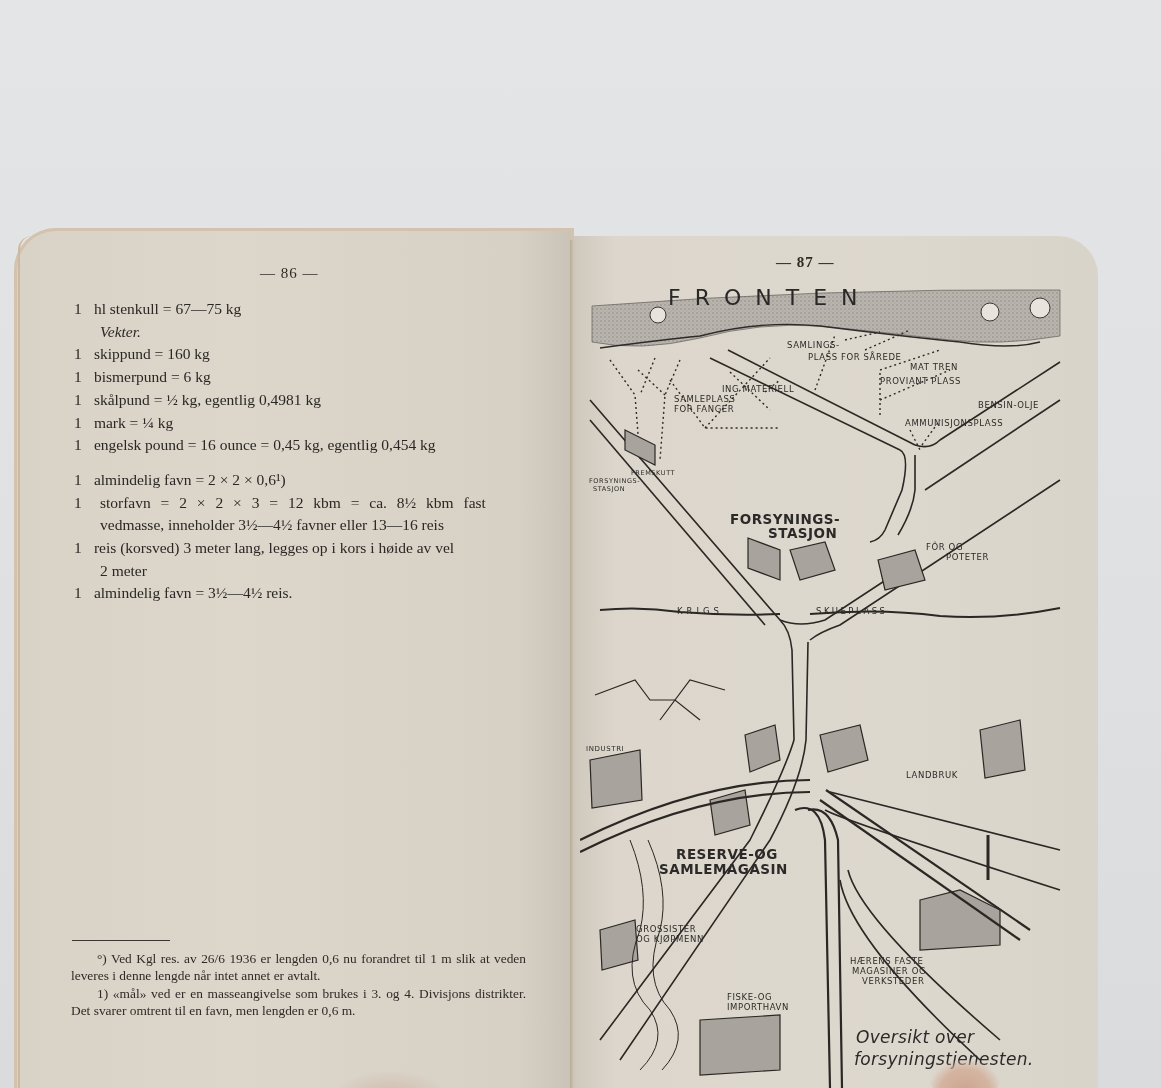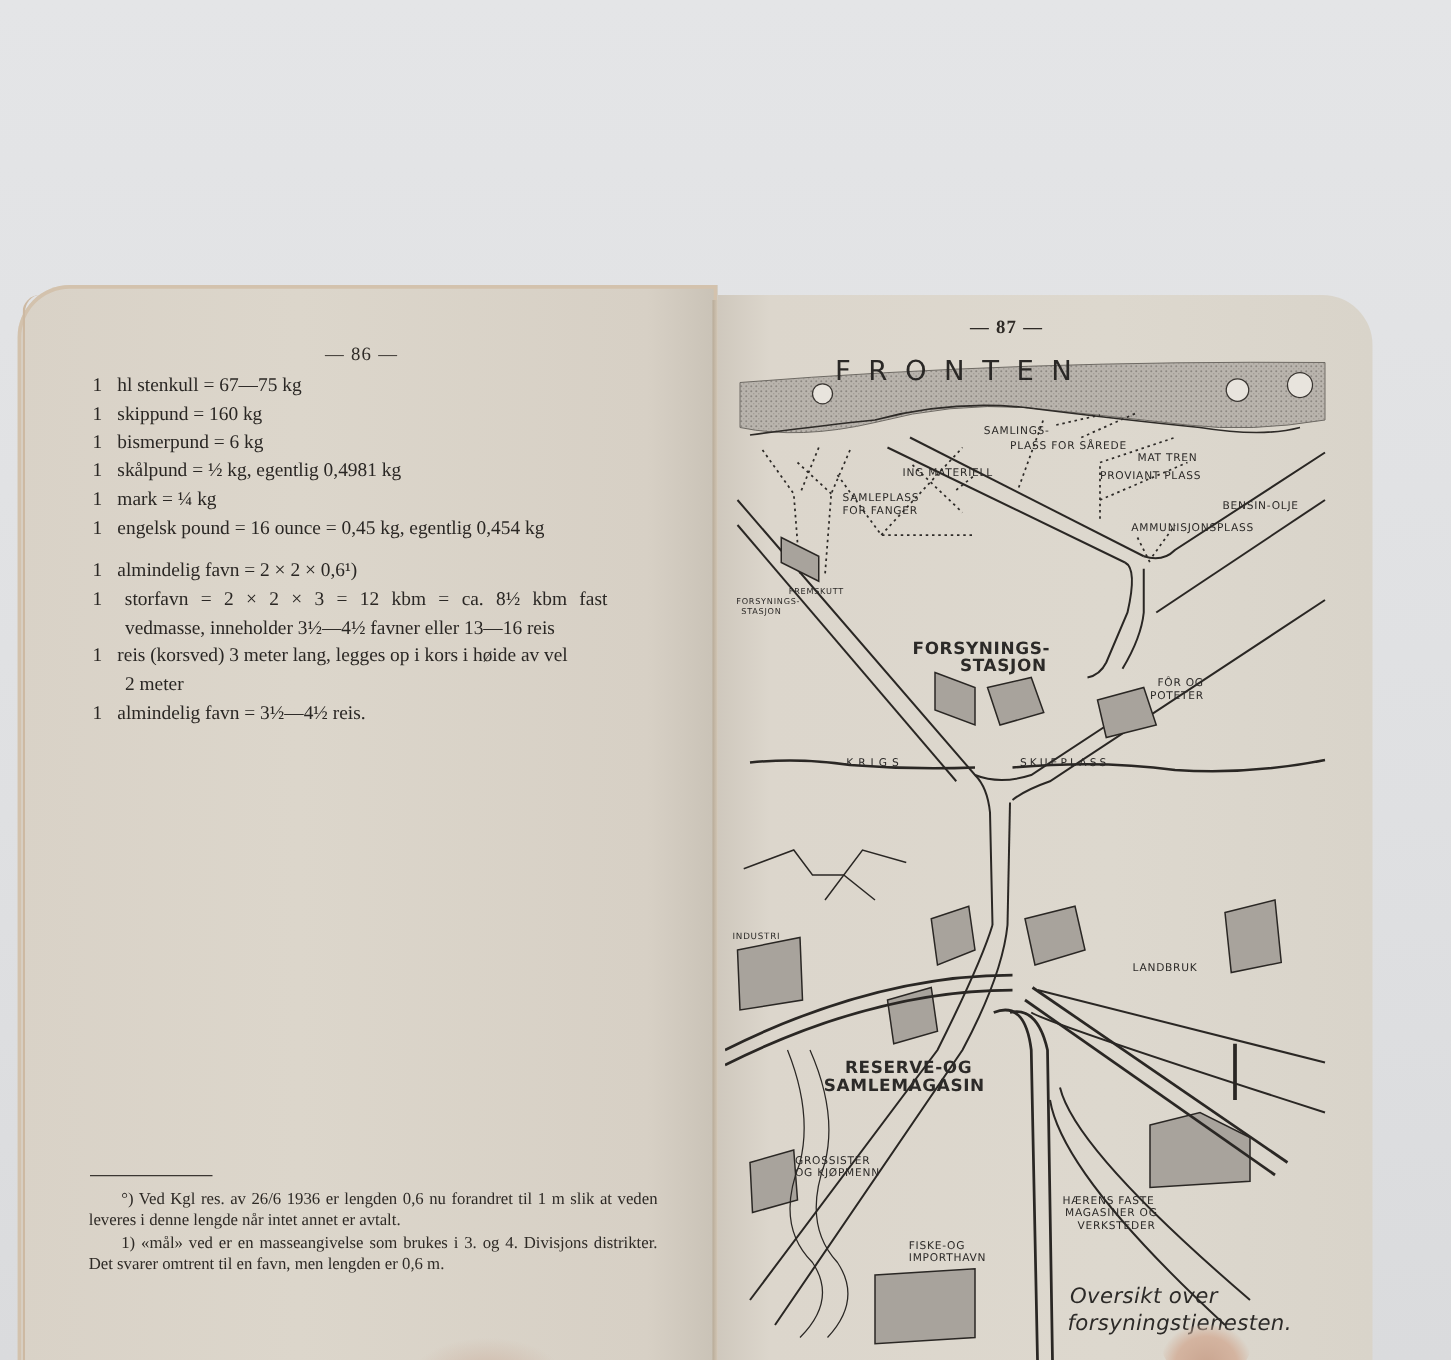--- a/index.html
+++ b/index.html
@@ -25,21 +25,21 @@
     background: linear-gradient(90deg, #cfc8bd 0%, #dcd6cc 8%, #ddd8ce 60%, #d9d4ca 100%);
     border-top-right-radius: 40px;
   }
   .gutter {
     position: absolute; left: 570px; top: 240px; width: 4px; height: 848px;
     background: linear-gradient(90deg, #b8ab98, #d2c6b5);
   }
   .page-number {
     position: absolute; font-size: 15px; color: #2e2a26; letter-spacing: 1px;
   }
-  .pn-left { left: 260px; top: 276px; }
+  .pn-left { left: 260px; top: 265px; }
   .pn-right { left: 776px; top: 254px; font-weight: bold; text-align: center; }
   .text-block {
     position: absolute; left: 74px; top: 298px; width: 455px;
     font-size: 15.5px; line-height: 22.7px; color: #2a2724;
   }
   .line { white-space: nowrap; }
   .line .num { display: inline-block; width: 16px; }
   .indent { padding-left: 26px; }
   .hang { padding-left: 26px; }
   .italic { font-style: italic; }
@@ -79,20 +79,21 @@
   <div class="page-left"></div>
   <div class="page-left-edge"></div>
   <div class="page-right"></div>
   <div class="gutter"></div>
 
   <div class="page-number pn-left">— 86 —</div>
   <div class="page-number pn-right">— 87 —</div>
 
   <div class="text-block">
     <div class="line"><span class="num">1</span> <span>hl stenkull = 67—75 kg</span></div>
+    <div class="line indent italic">Vekter.</div>
     <div class="line"><span class="num">1</span> <span>skippund = 160 kg</span></div>
     <div class="line"><span class="num">1</span> <span>bismerpund = 6 kg</span></div>
     <div class="line"><span class="num">1</span> <span>skålpund = ½ kg, egentlig 0,4981 kg</span></div>
     <div class="line"><span class="num">1</span> <span>mark = ¼ kg</span></div>
     <div class="line"><span class="num">1</span> <span>engelsk pound = 16 ounce = 0,45 kg, egentlig 0,454 kg</span></div>
     <div class="section-gap"></div>
     <div class="line"><span class="num">1</span> <span>almindelig favn = 2 × 2 × 0,6¹)</span></div>
     <div class="line" style="word-spacing:6px"><span class="num">1</span> <span>storfavn = 2 × 2 × 3 = 12 kbm = ca. 8½ kbm fast</span></div>
     <div class="line hang">vedmasse, inneholder 3½—4½ favner eller 13—16 reis</div>
     <div class="line"><span class="num">1</span> <span>reis (korsved) 3 meter lang, legges op i kors i høide av vel</span></div>
@@ -199,34 +200,34 @@
 
       <path d="M50,560 Q70,610 60,650 Q40,700 70,730 Q90,760 60,790" fill="none" stroke="#2a2724" stroke-width="1"></path>
       <path d="M68,560 Q90,610 80,650 Q62,700 90,730 Q110,760 82,790" fill="none" stroke="#2a2724" stroke-width="1"></path>
 
       <line x1="408" y1="555" x2="408" y2="600" stroke="#2a2724" stroke-width="3"></line>
     </svg>
 
     <div class="maplabel front" style="left:88px;top:13px;">FRONTEN</div>
     <div class="maplabel" style="left:207px;top:60px;">SAMLINGS-</div>
     <div class="maplabel" style="left:228px;top:72px;">PLASS FOR SÅREDE</div>
-    <div class="maplabel" style="left:142px;top:94px;">ING MATERIELL</div>
+    <div class="maplabel" style="left:142px;top:104px;">ING MATERIELL</div>
     <div class="maplabel" style="left:330px;top:82px;">MAT TREN</div>
     <div class="maplabel" style="left:300px;top:96px;">PROVIANT PLASS</div>
     <div class="maplabel" style="left:94px;top:114px;">SAMLEPLASS</div>
     <div class="maplabel" style="left:94px;top:124px;">FOR FANGER</div>
     <div class="maplabel" style="left:398px;top:120px;">BENSIN-OLJE</div>
     <div class="maplabel" style="left:325px;top:138px;">AMMUNISJONSPLASS</div>
     <div class="maplabel" style="left:9px;top:189px;font-size:6.5px;line-height:8px;padding-left:42px;">FREMSKUTT</div>
     <div class="maplabel" style="left:9px;top:197px;font-size:6.5px;line-height:8px;">FORSYNINGS-</div>
     <div class="maplabel" style="left:13px;top:205px;font-size:6.5px;line-height:8px;">STASJON</div>
     <div class="maplabel big" style="left:150px;top:232px;">FORSYNINGS-</div>
     <div class="maplabel big" style="left:188px;top:246px;">STASJON</div>
     <div class="maplabel" style="left:346px;top:262px;">FÔR OG</div>
-    <div class="maplabel" style="left:340px;top:272px;">POTETER</div>
+    <div class="maplabel" style="left:366px;top:272px;">POTETER</div>
     <div class="maplabel" style="left:97px;top:326px;letter-spacing:4px;">KRIGS</div>
     <div class="maplabel" style="left:236px;top:326px;letter-spacing:2.5px;">SKUEPLASS</div>
     <div class="maplabel" style="left:6px;top:464px;font-size:7px;">INDUSTRI</div>
     <div class="maplabel" style="left:326px;top:490px;">LANDBRUK</div>
     <div class="maplabel big" style="left:96px;top:567px;">RESERVE-OG</div>
     <div class="maplabel big" style="left:79px;top:582px;">SAMLEMAGASIN</div>
     <div class="maplabel" style="left:56px;top:644px;">GROSSISTER</div>
     <div class="maplabel" style="left:56px;top:654px;">OG KJØPMENN</div>
     <div class="maplabel" style="left:270px;top:676px;">HÆRENS FASTE</div>
     <div class="maplabel" style="left:272px;top:686px;">MAGASINER OG</div>

